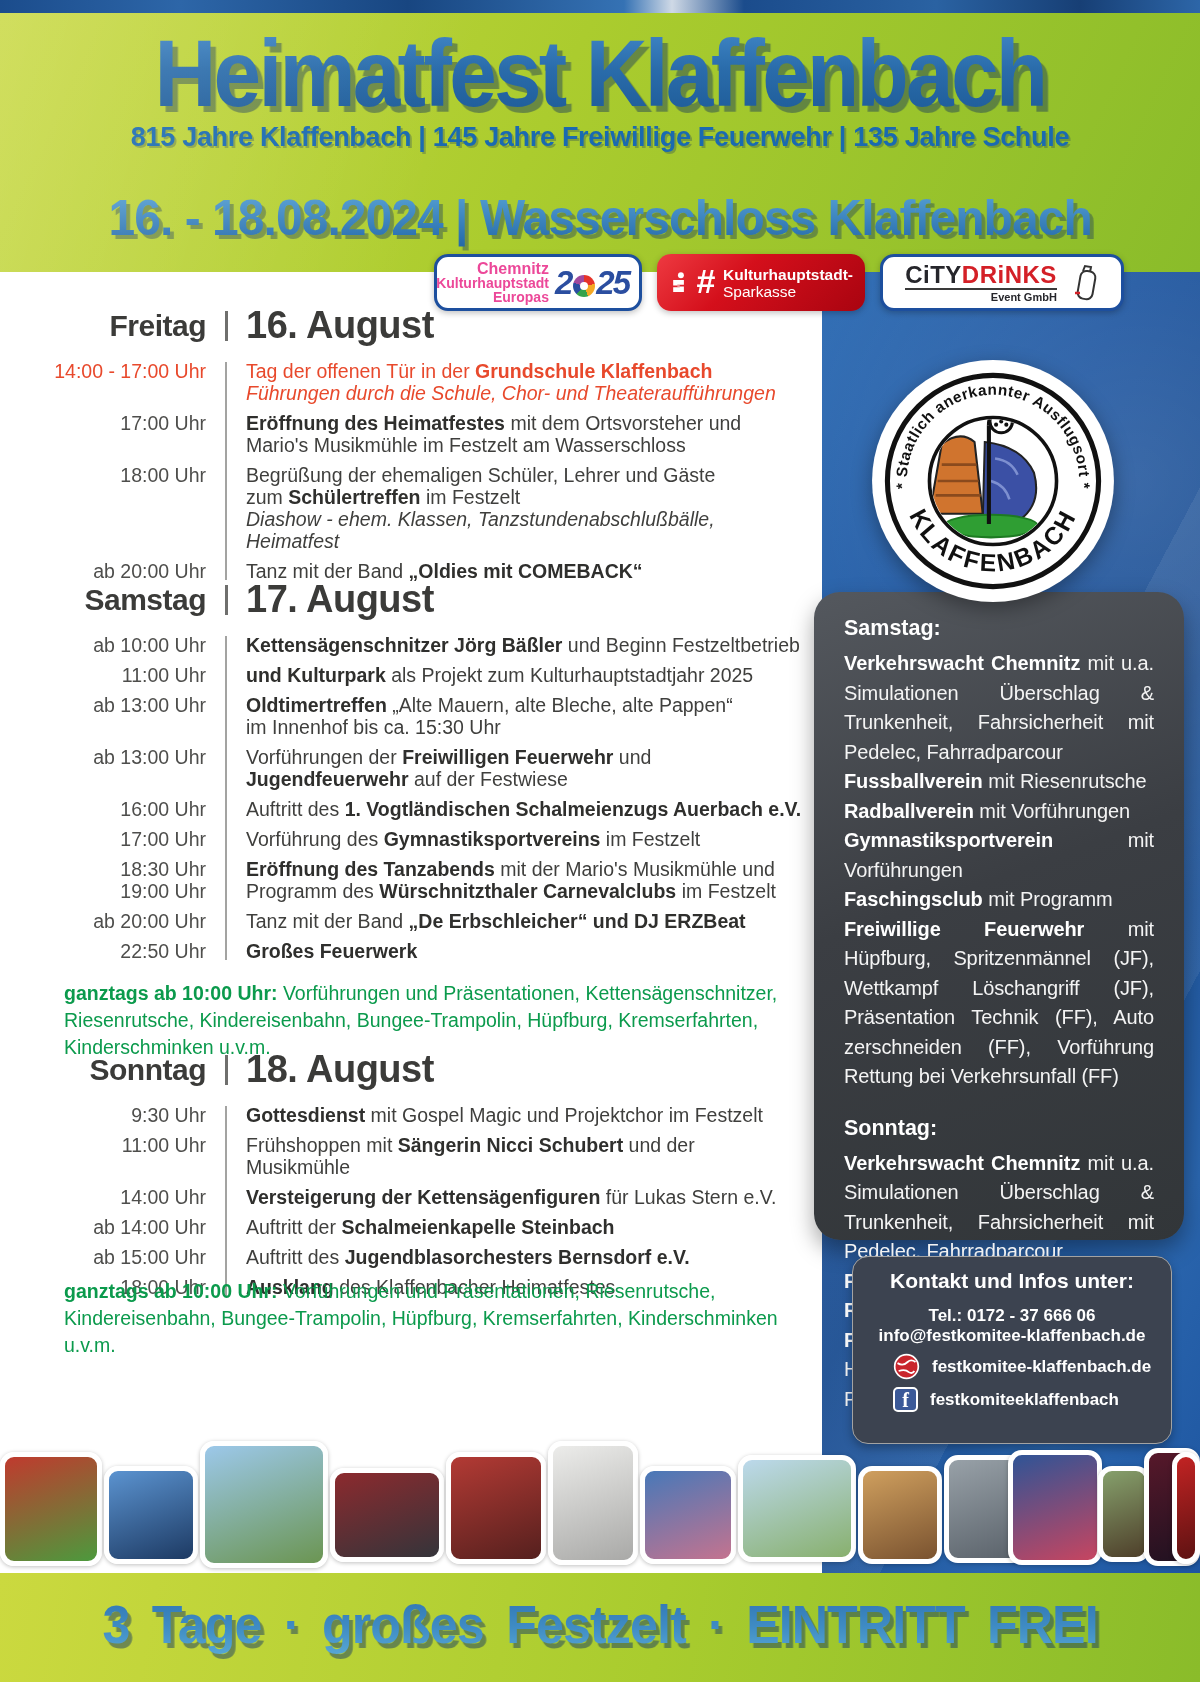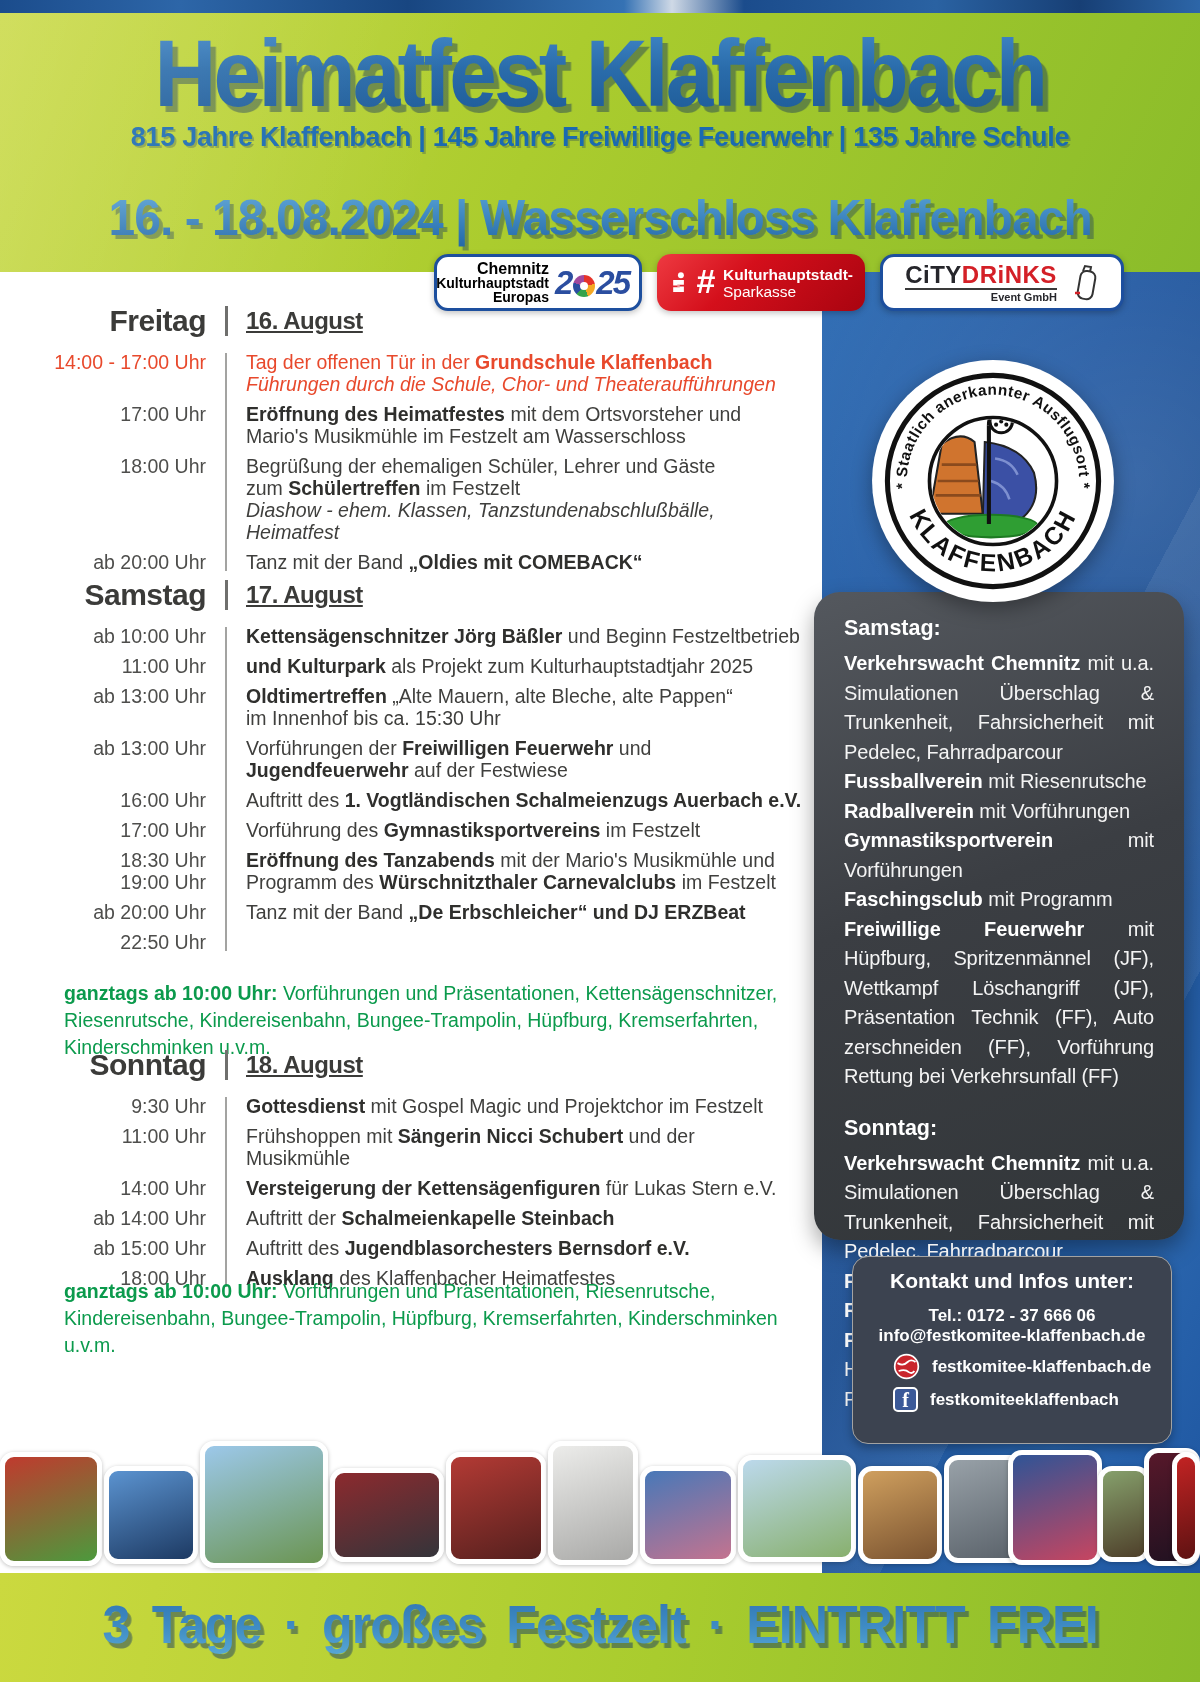--- a/index.html
+++ b/index.html
@@ -23,21 +23,21 @@
     filter:drop-shadow(2px 2px 0 rgba(25,55,92,.3));letter-spacing:-.3px;}
   .dateline{display:inline-block;margin-top:18px;font-size:50px;font-weight:bold;letter-spacing:-1px;
     background:linear-gradient(180deg,#58a3d6,#2368a8);-webkit-background-clip:text;background-clip:text;color:transparent;
     filter:drop-shadow(4px 4px 0 rgba(25,55,92,.4));transform:scaleX(.96);}
 
   
   .logos{position:absolute;left:434px;top:254px;display:flex;gap:15px;z-index:6;}
   .logo-box{height:57px;border-radius:14px;background:#fff;border:3px solid #1d4f9e;
     box-sizing:border-box;box-shadow:0 2px 6px rgba(0,0,0,.25);display:flex;align-items:center;}
   .lg-chemnitz{width:208px;justify-content:flex-end;padding:0 10px;}
-  .chem-text{text-align:right;color:#000000;font-weight:bold;line-height:14px;font-size:14px;margin-right:6px;}
+  .chem-text{text-align:right;color:#ec4899;font-weight:bold;line-height:14px;font-size:14px;margin-right:6px;}
   .chem-text .l1{font-size:16px;}
   .chem-year{display:flex;align-items:center;font-size:33px;font-weight:bold;font-style:italic;color:#2b4ea0;letter-spacing:-2px;}
   .wheel{position:relative;width:22px;height:22px;border-radius:50%;margin:6px 1px 0 2px;
     background:conic-gradient(#e63329 0 22%,#f4a824 22% 44%,#35a24a 44% 62%,#2b4ea0 62% 80%,#a0499e 80% 100%);}
   .wheel::after{content:"";position:absolute;left:7px;top:7px;width:8px;height:8px;border-radius:50%;background:#fff;}
   .lg-sparkasse{width:208px;border:none;background:linear-gradient(135deg,#ee3a41 0%,#d40f1b 40%,#a90410 100%);
     padding:0 12px;gap:8px;}
   .sk-hash{color:#fff;font-size:34px;font-weight:bold;font-style:italic;margin-top:-3px;}
   .sk-text{color:#fff;font-size:15.5px;line-height:17px;font-weight:bold;}
   .sk-text .t2{font-weight:normal;}
@@ -47,21 +47,21 @@
   .cd-city{color:#26262b;}
   .cd-drinks{color:#d42027;}
   .cd-sub{font-size:11px;font-weight:bold;color:#26262b;text-align:right;margin-top:1px;}
 
   
   .day{position:absolute;left:44px;width:760px;}
   #day-fri{top:304px;} #day-sat{top:578px;} #day-sun{top:1048px;}
   .day-head{display:grid;grid-template-columns:162px 40px 1fr;align-items:center;margin-bottom:13px;}
   .day-name{text-align:right;font-size:30px;font-weight:bold;color:#3b3b39;letter-spacing:-.5px;}
   .day-bar{width:3px;height:30px;background:#6f6f6d;justify-self:center;}
-  .day-date{font-size:24px;font-weight:bold;color:#3b3b39;letter-spacing:-.5px;text-decoration:underline;}
+  .day-date{font-size:38px;font-weight:bold;color:#3b3b39;letter-spacing:-.5px;}
   .items{position:relative;}
   .items::before{content:"";position:absolute;left:181px;top:2px;bottom:2px;width:1.6px;background:#a3a3a1;}
   .row{display:grid;grid-template-columns:162px 40px 1fr;margin-bottom:8px;}
   .time{text-align:right;font-size:19.5px;color:#4e4e4c;line-height:22px;white-space:pre-line;}
   .line{font-size:19.5px;line-height:22px;color:#3f3f3d;}
   .line .b{font-weight:bold;color:#2f2f2d;}
   .line .i{font-style:italic;}
   .row.red .time,.row.red .line,.row.red .line .b{color:#e8492c;}
   .note{position:absolute;left:64px;width:728px;font-size:19.5px;line-height:27px;color:#0b9a4c;margin:0;}
   .note b{font-weight:bold;}
@@ -276,20 +276,23 @@
         <div class="row">
           <div class="time">ab 20:00 Uhr</div>
           <div class="gap"></div>
           <div class="desc">
             <div class="line"><span>Tanz mit der Band </span><span class="b">„De Erbschleicher“ und DJ ERZBeat</span></div>
           </div>
         </div>
         <div class="row">
           <div class="time">22:50 Uhr</div>
           <div class="gap"></div>
+          <div class="desc">
+            <div class="line"><span class="b">Großes Feuerwerk</span></div>
+          </div>
         </div>
       </div>
   </section>
   <p class="note" id="note-sat"><b>ganztags ab 10:00 Uhr:</b><span> Vorführungen und Präsentationen, Kettensägenschnitzer, Riesenrutsche, Kindereisenbahn, Bungee-Trampolin, Hüpfburg, Kremserfahrten, Kinderschminken u.v.m.</span></p>
 
   <section class="day" id="day-sun">
     <div class="day-head">
       <div class="day-name">Sonntag</div>
       <div class="day-bar"></div>
       <div class="day-date">18. August</div>

